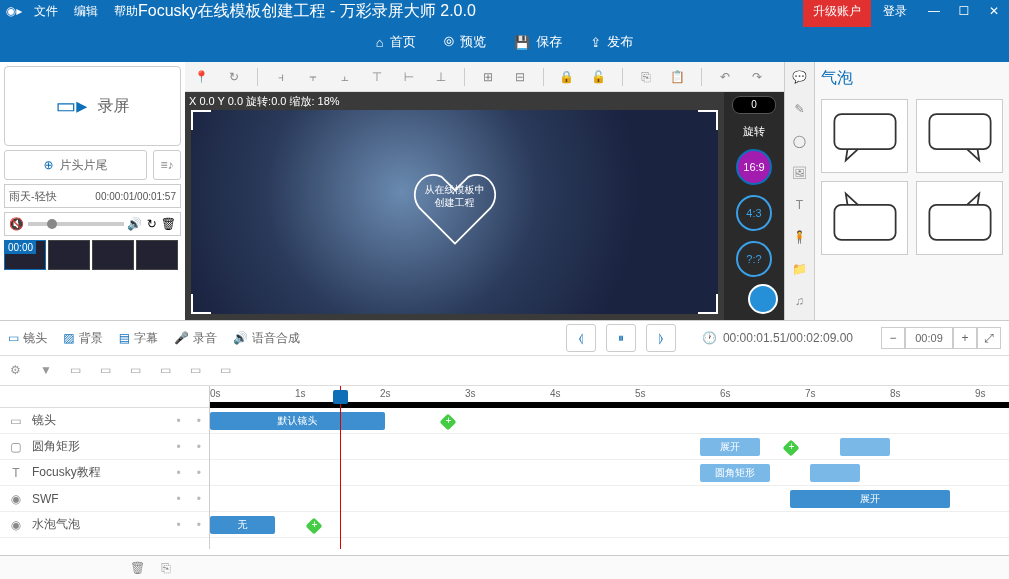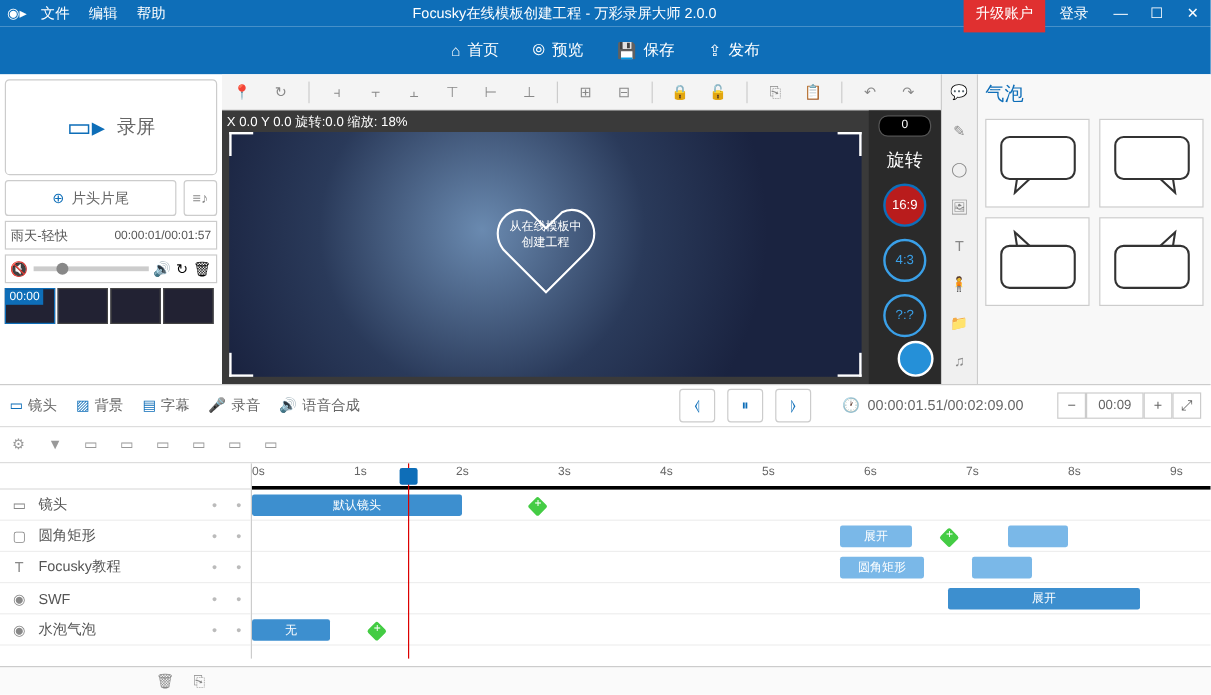--- a/index.html
+++ b/index.html
@@ -2,21 +2,21 @@
 <html><head>
 <meta charset="utf-8">
 <style>
 * { margin: 0; padding: 0; box-sizing: border-box; font-family: "Microsoft YaHei", sans-serif; }
 body { width: 1009px; height: 579px; overflow: hidden; background: #fff; font-size: 12px; }
 
 .titlebar { height: 22px; background: #0e6eb8; color: #fff; display: flex; align-items: center; }
 .titlebar .cam-icon { width: 28px; display: flex; justify-content: center; }
 .titlebar .menu { display: flex; gap: 16px; padding-left: 6px; }
 .titlebar .menu span { cursor: pointer; }
-.titlebar .title { flex: 1; text-align: center; font-size: 12px; }
+.titlebar .title { flex: 1; font-size: 16px; }
 .titlebar .right { display: flex; align-items: center; height: 100%; }
 .titlebar .upgrade { background: #e03030; padding: 16px 10px; height: 100%; display: flex; align-items: center; }
 .titlebar .login { padding: 0 12px; }
 .titlebar .win-btn { width: 30px; text-align: center; cursor: pointer; }
 
 .toolbar-main { height: 40px; background: #0e6eb8; display: flex; justify-content: center; align-items: center; gap: 28px; color: #fff; }
 .toolbar-main .tbtn { display: flex; align-items: center; gap: 6px; cursor: pointer; font-size: 13px; }
 
 .workspace { height: 258px; display: flex; background: #fff; }
 .left-panel { width: 185px; display: flex; flex-direction: column; padding: 4px; gap: 4px; }
@@ -44,23 +44,23 @@
 .canvas .corner { position: absolute; width: 20px; height: 20px; border: 2px solid #fff; }
 .canvas .corner.tl { top: 0; left: 0; border-right: none; border-bottom: none; }
 .canvas .corner.tr { top: 0; right: 0; border-left: none; border-bottom: none; }
 .canvas .corner.bl { bottom: 0; left: 0; border-right: none; border-top: none; }
 .canvas .corner.br { bottom: 0; right: 0; border-left: none; border-top: none; }
 .canvas .heart { position: absolute; top: 50%; left: 50%; transform: translate(-50%,-55%); width: 90px; height: 80px; }
 .canvas .heart svg { width: 100%; height: 100%; }
 .canvas .heart-text { position: absolute; top: 42%; left: 50%; transform: translate(-50%,-50%); color: #fff; font-size: 10px; text-align: center; line-height: 13px; }
 .ratio-panel { width: 60px; background: #2a2a2a; padding-top: 4px; display: flex; flex-direction: column; align-items: center; gap: 10px; }
 .ratio-input { width: 44px; height: 18px; background: #000; border: 1px solid #555; border-radius: 8px; color: #fff; font-size: 10px; text-align: center; line-height: 16px; }
-.ratio-label { color: #fff; font-size: 15px; }
+.ratio-label { color: #fff; font-size: 11px; }
 .ratio-btn { width: 36px; height: 36px; border: 2px solid #3aa0e8; border-radius: 50%; color: #3aa0e8; display: flex; align-items: center; justify-content: center; font-size: 11px; cursor: pointer; }
-.ratio-btn.active { background: #b91c1c; border-color: #0e6eb8; color: #fff; }
+.ratio-btn.active { background: #a21caf; border-color: #0e6eb8; color: #fff; }
 .ratio-circle { position: absolute; bottom: 6px; right: 6px; width: 30px; height: 30px; background: #2590d8; border-radius: 50%; border: 2px solid #fff; }
 
 .right-sidebar { width: 30px; background: #f0f0f0; border-left: 1px solid #ccc; display: flex; flex-direction: column; align-items: center; padding-top: 6px; gap: 14px; color: #888; }
 .right-sidebar .ricon { width: 18px; height: 18px; cursor: pointer; display: flex; align-items: center; justify-content: center; }
 .right-sidebar .ricon.active { color: #0e6eb8; }
 
 .bubble-panel { width: 195px; background: #f8f8f8; border-left: 1px solid #ccc; padding: 6px; }
 .bubble-panel h3 { color: #0e6eb8; font-size: 16px; font-weight: normal; margin-bottom: 10px; }
 .bubble-grid { display: grid; grid-template-columns: 1fr 1fr; gap: 8px; }
 .bubble-cell { height: 74px; border: 1px solid #ccc; background: #fff; display: flex; align-items: center; justify-content: center; cursor: pointer; }
@@ -78,21 +78,21 @@
 .timeline-tools { height: 30px; border-bottom: 1px solid #ddd; display: flex; align-items: center; gap: 14px; padding: 0 10px; color: #999; }
 .timeline-tools .tl-icon { width: 16px; height: 16px; cursor: pointer; }
 
 .timeline { display: flex; height: 163px; overflow: hidden; }
 .track-labels { width: 210px; border-right: 1px solid #ccc; }
 .ruler-spacer { height: 22px; border-bottom: 1px solid #ddd; }
 .track-label { height: 26px; display: flex; align-items: center; gap: 8px; padding: 0 8px; border-bottom: 1px solid #eee; color: #555; }
 .track-label .ticon { width: 16px; color: #888; text-align: center; }
 .track-label .dots { margin-left: auto; display: flex; gap: 16px; color: #bbb; }
 .track-area { flex: 1; position: relative; overflow: hidden; }
-.ruler { height: 22px; border-bottom: 3px solid #000000; position: relative; font-size: 10px; color: #666; }
+.ruler { height: 22px; border-bottom: 6px solid #000000; position: relative; font-size: 10px; color: #666; }
 .ruler .tick { position: absolute; top: 2px; }
 .playhead { position: absolute; top: 0; bottom: 0; width: 1px; background: #d00; z-index: 5; }
 .playhead .head { position: absolute; top: 4px; left: -7px; width: 15px; height: 14px; background: #0e6eb8; border-radius: 2px; }
 .track-row { height: 26px; border-bottom: 1px solid #eee; position: relative; }
 .clip { position: absolute; top: 4px; height: 18px; background: #3d8fcf; color: #fff; font-size: 10px; display: flex; align-items: center; justify-content: center; border-radius: 2px; }
 .clip.light { background: #7ab8e8; }
 .keyframe { position: absolute; top: 8px; width: 12px; height: 12px; background: #4c4; border-radius: 2px; transform: rotate(45deg); }
 .keyframe::after { content: "+"; position: absolute; transform: rotate(-45deg); color: #fff; font-size: 10px; top: -1px; left: 2px; }
 
 .bottom-bar { position: absolute; bottom: 0; left: 0; right: 0; height: 24px; border-top: 1px solid #ccc; background: #fafafa; display: flex; align-items: center; padding: 0 130px; gap: 16px; color: #888; }

